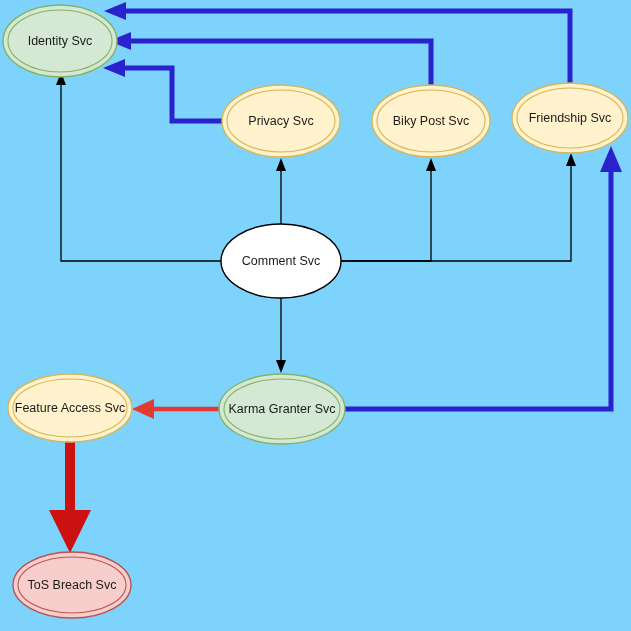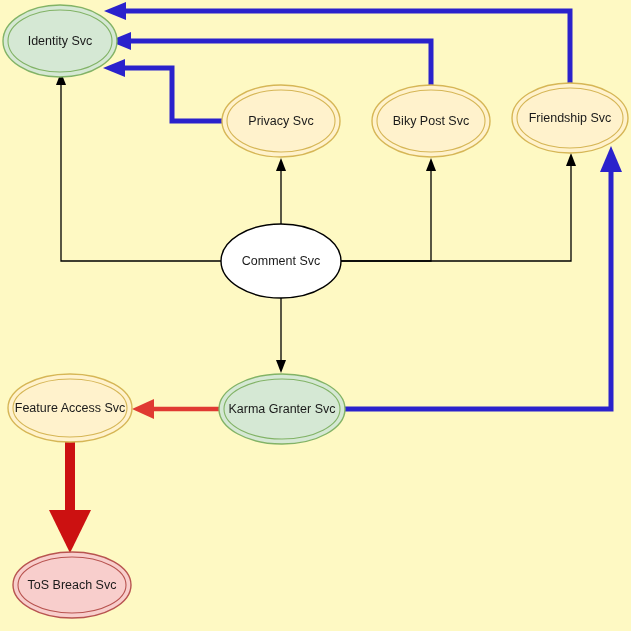--- a/index.html
+++ b/index.html
@@ -7,21 +7,21 @@
     padding: 0;
     background: #ffffff;
   }
   body {
     font-family: "Liberation Sans", sans-serif;
   }
   #diagram-canvas {
     position: relative;
     width: 631px;
     height: 631px;
-    background: #fef9c3;
+    background: #7dd3fc;
     overflow: hidden;
   }
   svg.graph {
     position: absolute;
     left: 0;
     top: 0;
     width: 631px;
     height: 631px;
   }
   .node-label {

